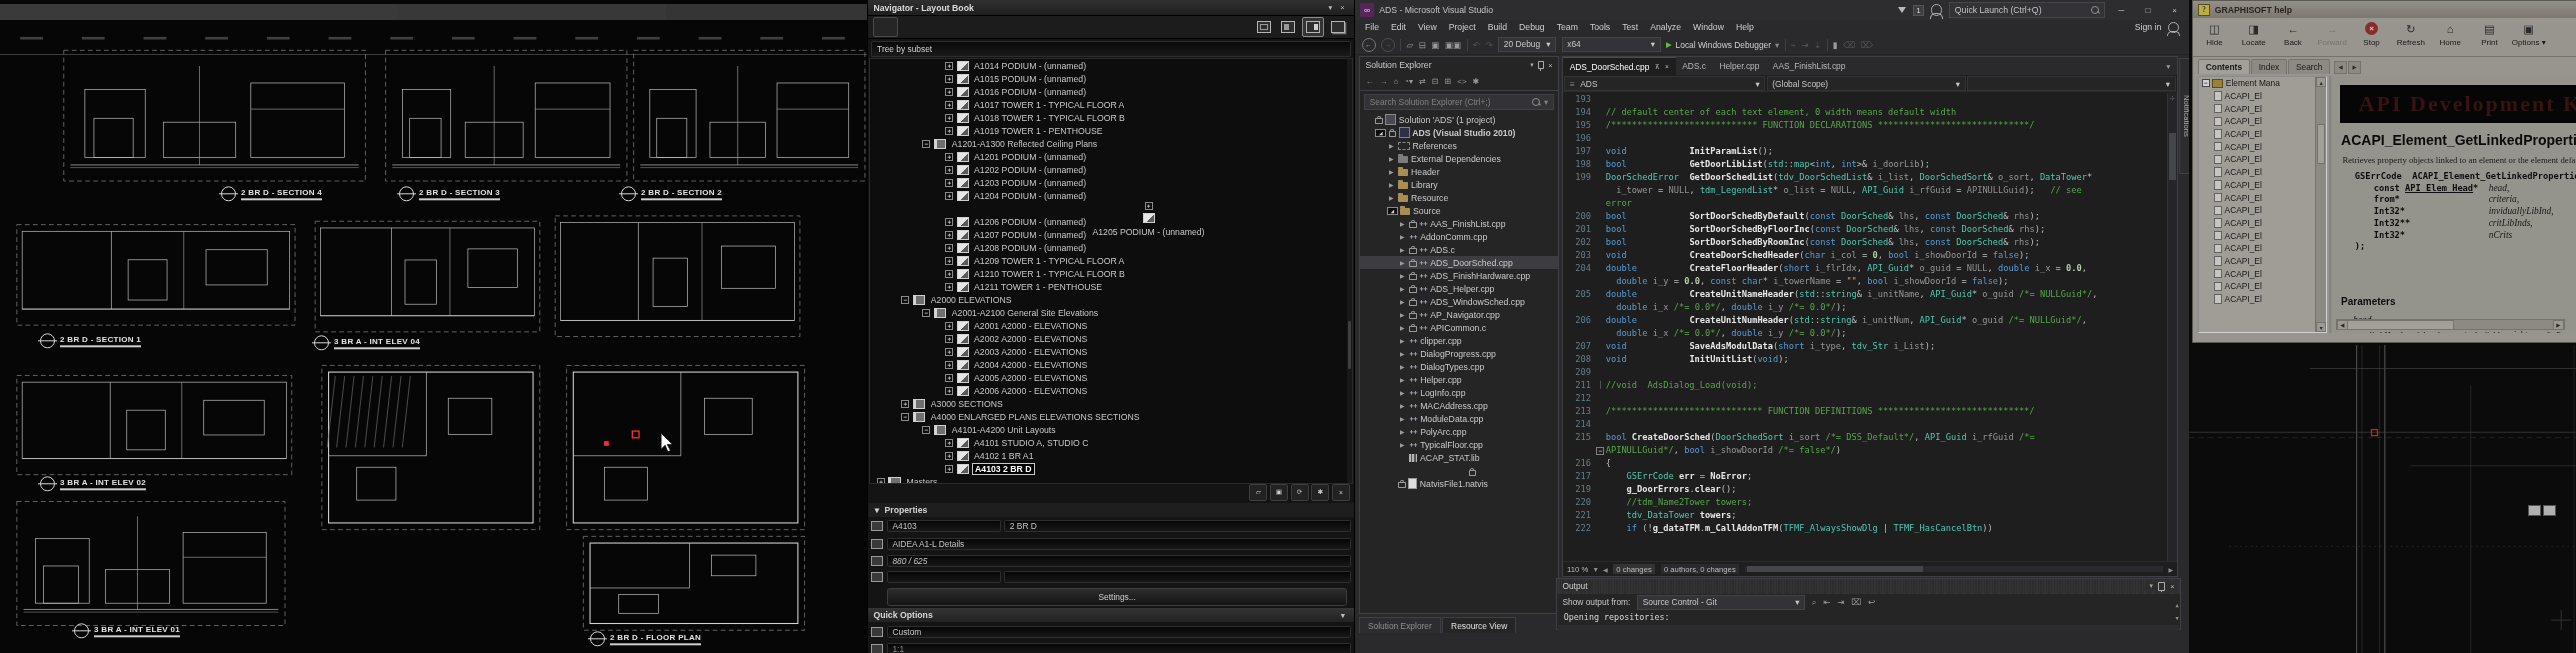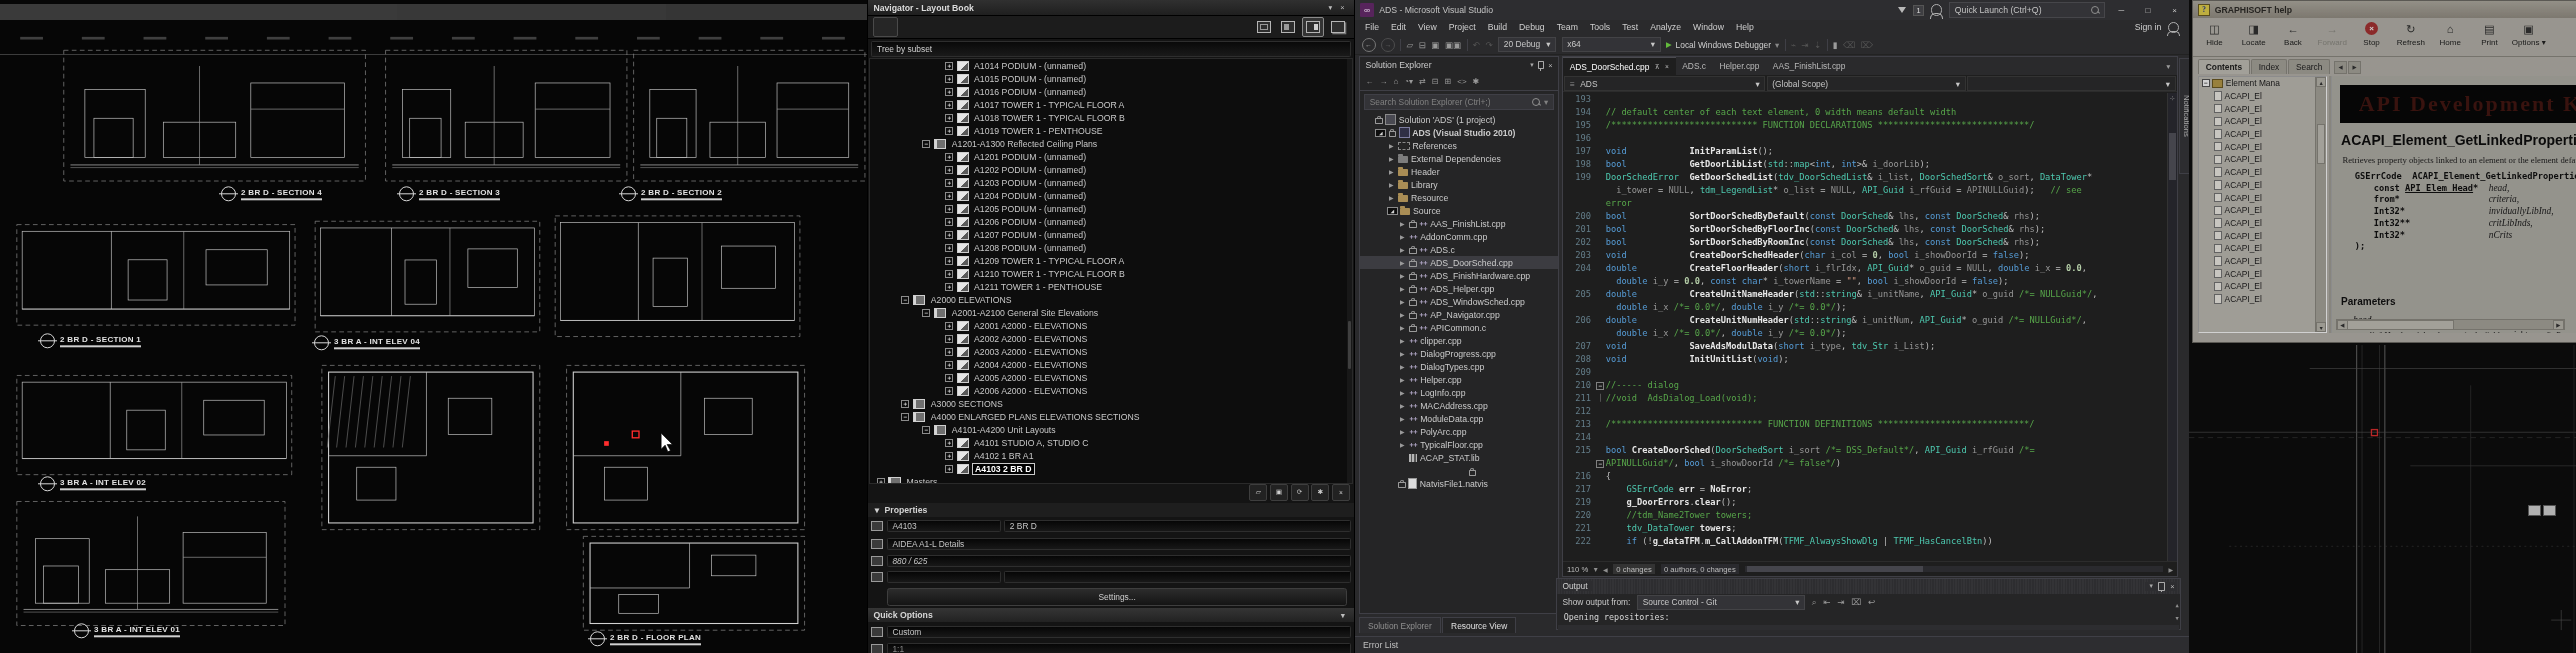--- a/index.html
+++ b/index.html
@@ -424,21 +424,21 @@
         <div class="ntrow" style="padding-left: 75px;">
           <span class="exp">+</span>
           <span class="ic-lay"></span>
           <span class="lab">A1203 PODIUM - (unnamed)</span>
         </div>
         <div class="ntrow" style="padding-left: 75px;">
           <span class="exp">+</span>
           <span class="ic-lay"></span>
           <span class="lab">A1204 PODIUM - (unnamed)</span>
         </div>
-        <div class="ntrow" style="padding-left: 75px;">
+        <div class="ntrow" style="padding-left: 75px; flex-direction: column;">
           <span class="exp">+</span>
           <span class="ic-lay"></span>
           <span class="lab">A1205 PODIUM - (unnamed)</span>
         </div>
         <div class="ntrow" style="padding-left: 75px;">
           <span class="exp">+</span>
           <span class="ic-lay"></span>
           <span class="lab">A1206 PODIUM - (unnamed)</span>
         </div>
         <div class="ntrow" style="padding-left: 75px;">
@@ -848,23 +848,20 @@
             <span class="lk"></span>
             <span class="ic-nat"></span>
             <span>NatvisFile1.natvis</span>
           </div>
         </div>
     </div>
     <div class="sol-bottom-tabs" id="sol-bottom-tabs">
         <span class="sbt">Solution Explorer</span>
         <span class="sbt on">Resource View</span>
       </div>
-    <div class="errbar">
-      <span>Error List</span>
-    </div>
 
     <div class="editor">
       <div class="etabs" id="editor-tabs">
           <div class="etab on">
             <span>ADS_DoorSched.cpp</span>
             <span class="p">⊼</span>
             <span class="x">×</span>
           </div>
           <div class="etab">
             <span>ADS.c</span>
@@ -910,21 +907,20 @@
           <div class="code-row"><span class="gut">203</span><span class="fold"></span><span><span class="ck">void</span><span class="cd">            </span><span class="cf">CreateDoorSchedHeader</span><span class="cd">(</span><span class="ck">char</span><span class="cd"> </span><span class="cg">i_col</span><span class="cd"> = </span><span class="cn">0</span><span class="cd">, </span><span class="ck">bool</span><span class="cd"> </span><span class="cg">i_showDoorId</span><span class="cd"> = </span><span class="ck">false</span><span class="cd">);</span></span></div>
           <div class="code-row"><span class="gut">204</span><span class="fold"></span><span><span class="ck">double</span><span class="cd">          </span><span class="cf">CreateFloorHeader</span><span class="cd">(</span><span class="ck">short</span><span class="cd"> </span><span class="cg">i_flrIdx</span><span class="cd">, </span><span class="ct">API_Guid</span><span class="cd">* </span><span class="cg">o_guid</span><span class="cd"> = </span><span class="cm">NULL</span><span class="cd">, </span><span class="ck">double</span><span class="cd"> </span><span class="cg">i_x</span><span class="cd"> = </span><span class="cn">0.0</span><span class="cd">,</span></span></div>
           <div class="code-row"><span class="gut"></span><span class="fold"></span><span><span class="cd">  </span><span class="ck">double</span><span class="cd"> </span><span class="cg">i_y</span><span class="cd"> = </span><span class="cn">0.0</span><span class="cd">, </span><span class="ck">const</span><span class="cd"> </span><span class="ck">char</span><span class="cd">* </span><span class="cg">i_towerName</span><span class="cd"> = </span><span class="cs">""</span><span class="cd">, </span><span class="ck">bool</span><span class="cd"> </span><span class="cg">i_showDoorId</span><span class="cd"> = </span><span class="ck">false</span><span class="cd">);</span></span></div>
           <div class="code-row"><span class="gut">205</span><span class="fold"></span><span><span class="ck">double</span><span class="cd">          </span><span class="cf">CreateUnitNameHeader</span><span class="cd">(</span><span class="ct">std</span><span class="cd">::</span><span class="ct">string</span><span class="cd">&amp; </span><span class="cg">i_unitName</span><span class="cd">, </span><span class="ct">API_Guid</span><span class="cd">* </span><span class="cg">o_guid</span><span class="cd"> </span><span class="cc">/*= NULLGuid*/</span><span class="cd">,</span></span></div>
           <div class="code-row"><span class="gut"></span><span class="fold"></span><span><span class="cd">  </span><span class="ck">double</span><span class="cd"> </span><span class="cg">i_x</span><span class="cd"> </span><span class="cc">/*= 0.0*/</span><span class="cd">, </span><span class="ck">double</span><span class="cd"> </span><span class="cg">i_y</span><span class="cd"> </span><span class="cc">/*= 0.0*/</span><span class="cd">);</span></span></div>
           <div class="code-row"><span class="gut">206</span><span class="fold"></span><span><span class="ck">double</span><span class="cd">          </span><span class="cf">CreateUnitNumHeader</span><span class="cd">(</span><span class="ct">std</span><span class="cd">::</span><span class="ct">string</span><span class="cd">&amp; </span><span class="cg">i_unitNum</span><span class="cd">, </span><span class="ct">API_Guid</span><span class="cd">* </span><span class="cg">o_guid</span><span class="cd"> </span><span class="cc">/*= NULLGuid*/</span><span class="cd">,</span></span></div>
           <div class="code-row"><span class="gut"></span><span class="fold"></span><span><span class="cd">  </span><span class="ck">double</span><span class="cd"> </span><span class="cg">i_x</span><span class="cd"> </span><span class="cc">/*= 0.0*/</span><span class="cd">, </span><span class="ck">double</span><span class="cd"> </span><span class="cg">i_y</span><span class="cd"> </span><span class="cc">/*= 0.0*/</span><span class="cd">);</span></span></div>
           <div class="code-row"><span class="gut">207</span><span class="fold"></span><span><span class="ck">void</span><span class="cd">            </span><span class="cf">SaveAdsModulData</span><span class="cd">(</span><span class="ck">short</span><span class="cd"> </span><span class="cg">i_type</span><span class="cd">, </span><span class="ct">tdv_Str</span><span class="cd"> </span><span class="cg">i_List</span><span class="cd">);</span></span></div>
           <div class="code-row"><span class="gut">208</span><span class="fold"></span><span><span class="ck">void</span><span class="cd">            </span><span class="cf">InitUnitList</span><span class="cd">(</span><span class="ck">void</span><span class="cd">);</span></span></div>
           <div class="code-row"><span class="gut">209</span><span class="fold"></span><span></span></div>
-          <div class="code-row"><span class="gut">210</span><span class="fold"><span class="fbox">−</span></span><span><span class="cc">//----- dialog</span></span></div>
           <div class="code-row"><span class="gut">211</span><span class="fold">│</span><span><span class="cc">//void  AdsDialog_Load(void);</span></span></div>
           <div class="code-row"><span class="gut">212</span><span class="fold"></span><span></span></div>
           <div class="code-row"><span class="gut">213</span><span class="fold"></span><span><span class="cc">/***************************** FUNCTION DEFINITIONS *****************************/</span></span></div>
           <div class="code-row"><span class="gut">214</span><span class="fold"></span><span></span></div>
           <div class="code-row"><span class="gut">215</span><span class="fold"></span><span><span class="ck">bool</span><span class="cd"> </span><span class="cf">CreateDoorSched</span><span class="cd">(</span><span class="ct">DoorSchedSort</span><span class="cd"> </span><span class="cg">i_sort</span><span class="cd"> </span><span class="cc">/*= DSS_Default*/</span><span class="cd">, </span><span class="ct">API_Guid</span><span class="cd"> </span><span class="cg">i_rfGuid</span><span class="cd"> </span><span class="cc">/*=</span></span></div>
           <div class="code-row"><span class="gut"></span><span class="fold"><span class="fbox">−</span></span><span><span class="cc">APINULLGuid*/</span><span class="cd">, </span><span class="ck">bool</span><span class="cd"> </span><span class="cg">i_showDoorId</span><span class="cd"> </span><span class="cc">/*= false*/</span><span class="cd">)</span></span></div>
           <div class="code-row"><span class="gut">216</span><span class="fold"></span><span><span class="cd">{</span></span></div>
           <div class="code-row"><span class="gut">217</span><span class="fold"></span><span><span class="cd">    </span><span class="ct">GSErrCode</span><span class="cd"> </span><span class="cf">err</span><span class="cd"> = </span><span class="cf">NoError</span><span class="cd">;</span></span></div>
           <div class="code-row"><span class="gut">219</span><span class="fold"></span><span><span class="cd">    </span><span class="cf">g_DoorErrors</span><span class="cd">.</span><span class="cf">clear</span><span class="cd">();</span></span></div>
           <div class="code-row"><span class="gut">220</span><span class="fold"></span><span><span class="cd">    </span><span class="cc">//tdm_Name2Tower towers;</span></span></div>

